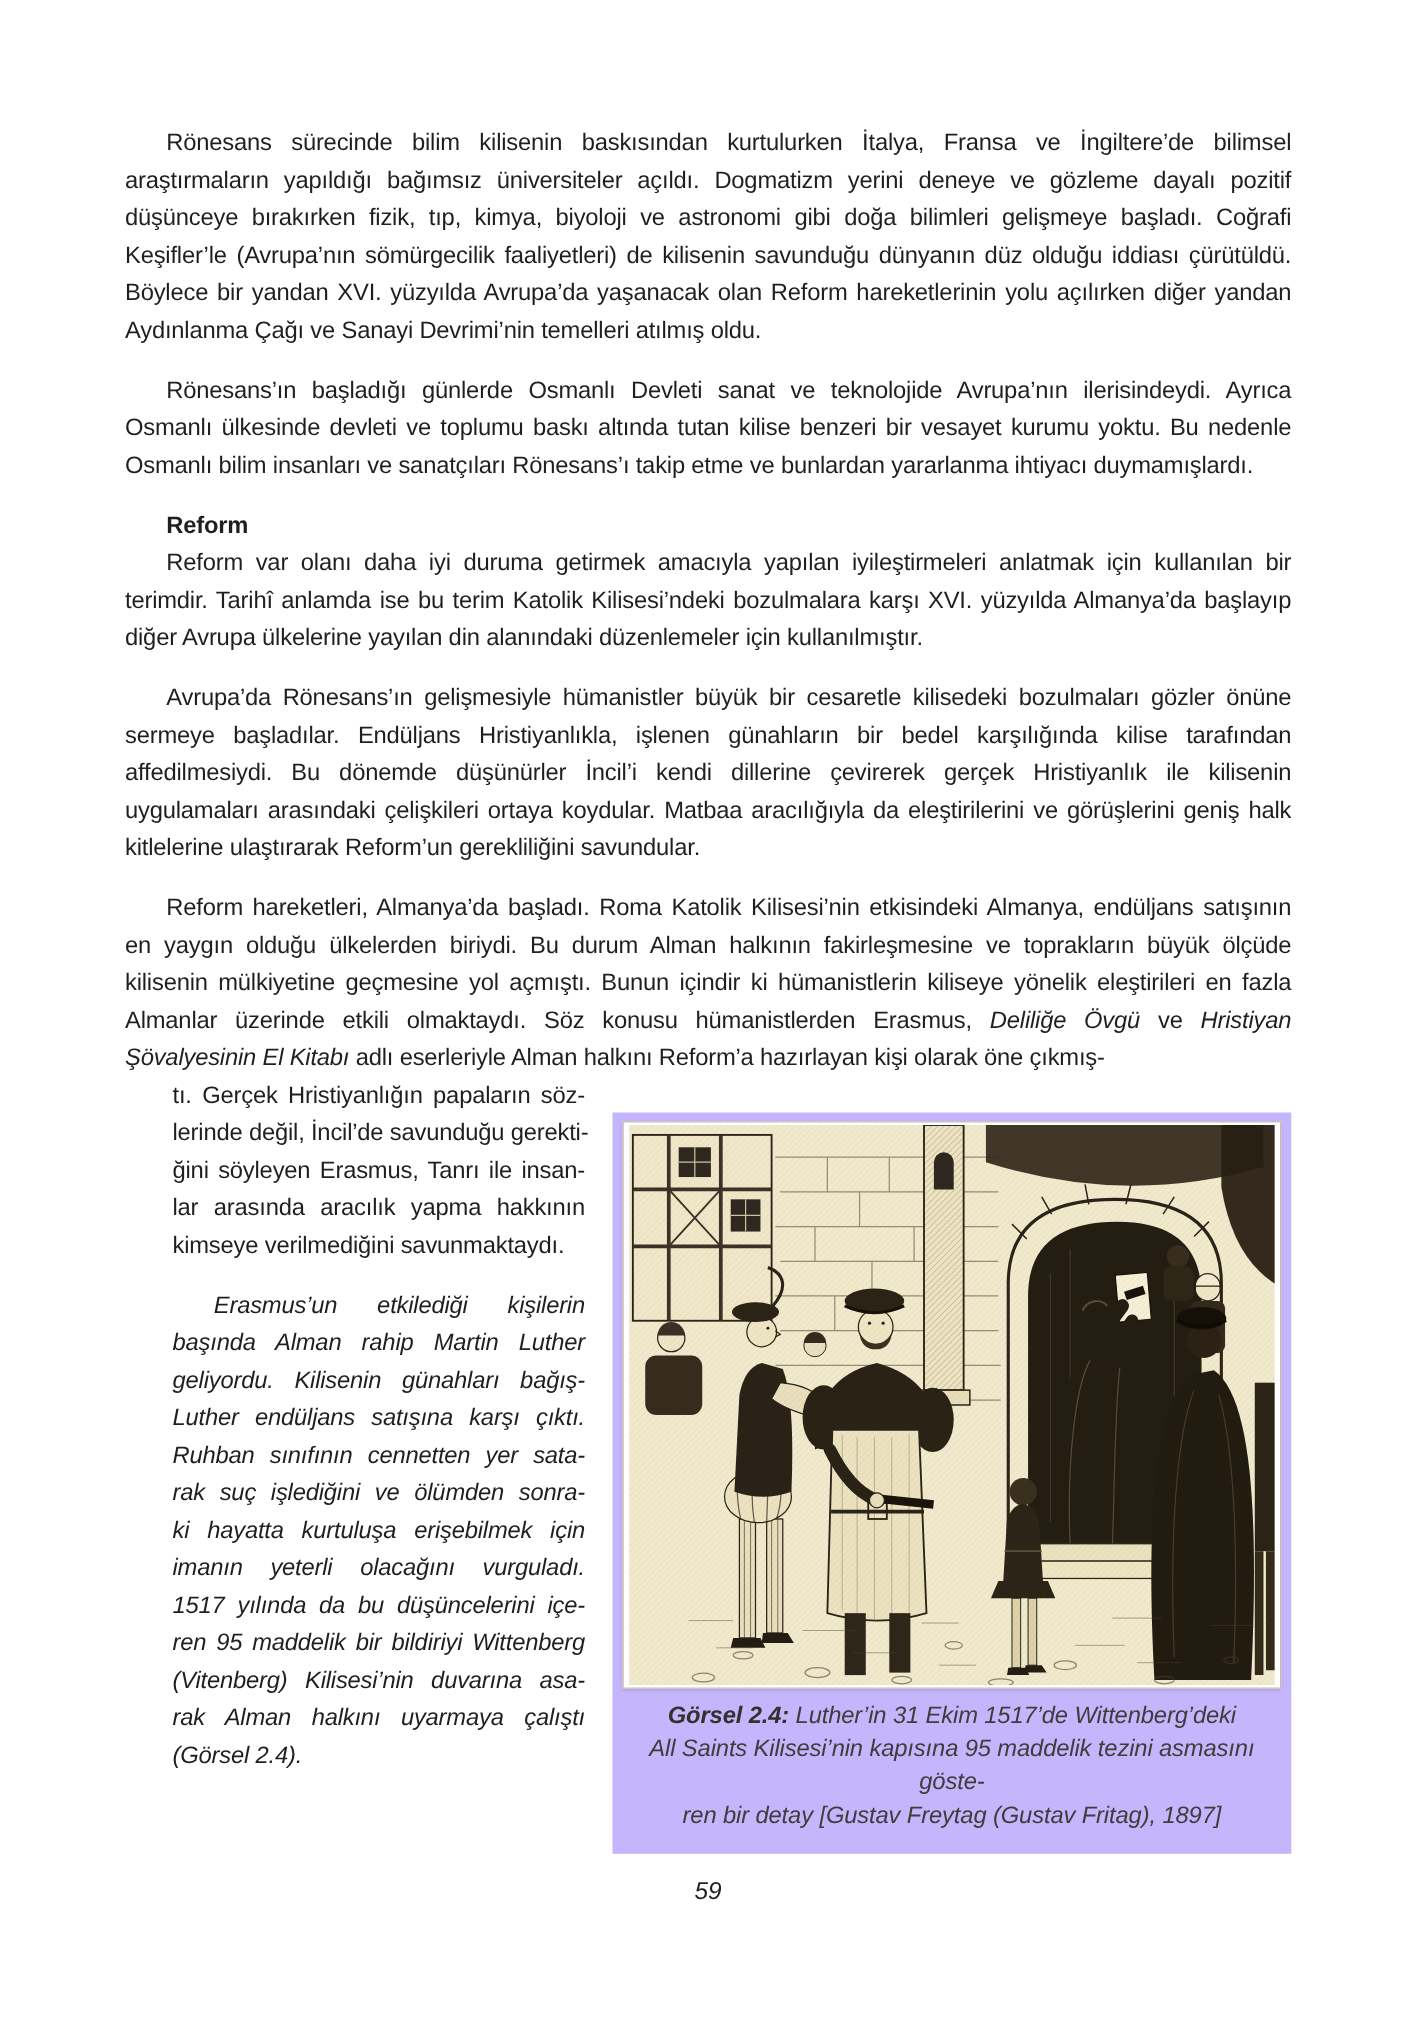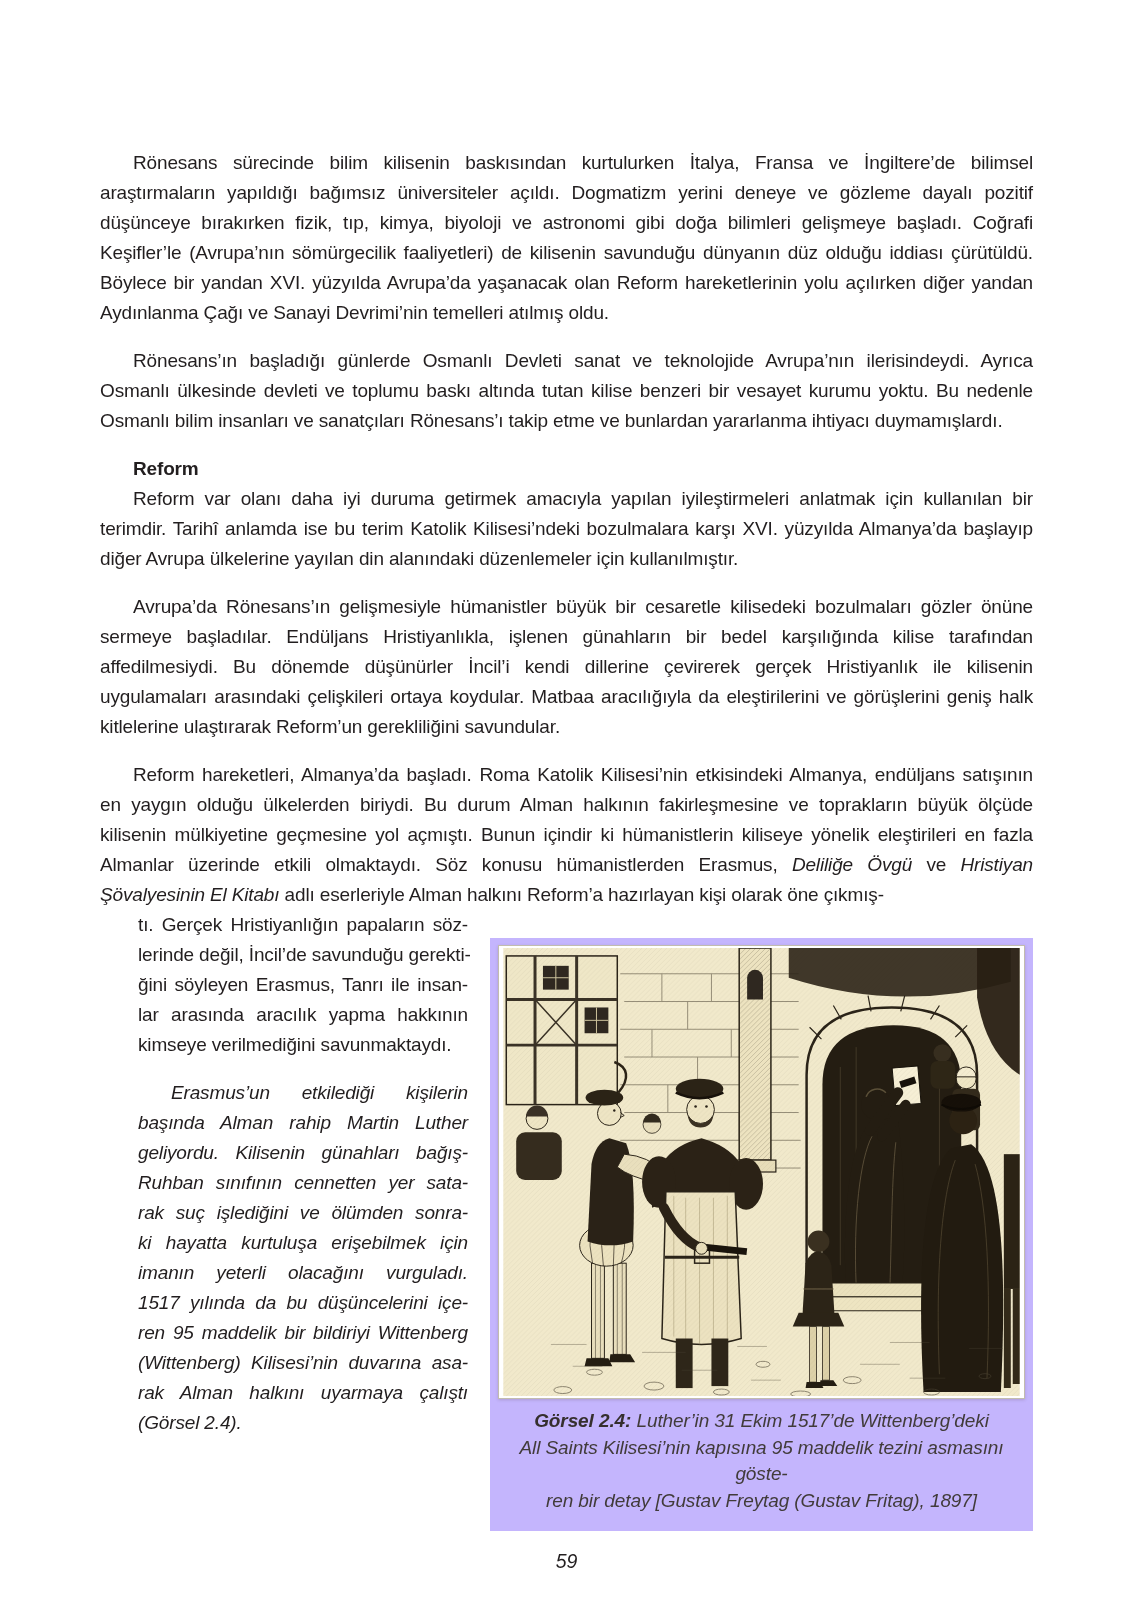--- a/index.html
+++ b/index.html
@@ -6,21 +6,20 @@
     margin: 0; padding: 0;
     width: 1133px; height: 1615px;
     background: #ffffff;
     overflow: hidden;
   }
   .page {
     position: relative;
     width: 1133px; height: 1335px;
     font-family: "Liberation Sans", "DejaVu Sans", sans-serif;
     color: #221e1f;
-    margin-top: 48px;
   }
   .content {
     position: absolute;
     left: 100px; top: 100px;
     width: 933px;
     font-size: 19px;
     line-height: 30px;
     letter-spacing: -0.15px;
   }
   .para {
@@ -114,27 +113,28 @@
             <div class="jl">tı. Gerçek Hristiyanlığın papaların söz-</div>
             <div class="jl">lerinde değil, İncil’de savunduğu gerekti-</div>
             <div class="jl">ğini söyleyen Erasmus, Tanrı ile insan-</div>
             <div class="jl">lar arasında aracılık yapma hakkının</div>
             <div class="jl jl-end">kimseye verilmediğini savunmaktaydı.</div>
           </div>
         <div class="colpar p6">
             <div class="jl">Erasmus’un etkilediği kişilerin</div>
             <div class="jl">başında Alman rahip Martin Luther</div>
             <div class="jl">geliyordu. Kilisenin günahları bağış-</div>
+            <div class="jl">Luther endüljans satışına karşı çıktı.</div>
             <div class="jl">Ruhban sınıfının cennetten yer sata-</div>
             <div class="jl">rak suç işlediğini ve ölümden sonra-</div>
             <div class="jl">ki hayatta kurtuluşa erişebilmek için</div>
             <div class="jl">imanın yeterli olacağını vurguladı.</div>
             <div class="jl">1517 yılında da bu düşüncelerini içe-</div>
             <div class="jl">ren 95 maddelik bir bildiriyi Wittenberg</div>
-            <div class="jl">(Wittenberg) Kilisesi’nin duvarına asa-</div>
+            <div class="jl">(Vitenberg) Kilisesi’nin duvarına asa-</div>
             <div class="jl">rak Alman halkını uyarmaya çalıştı</div>
             <div class="jl jl-end">(Görsel 2.4).</div>
           </div>
       </div>
 
       <figure class="figure" style="margin-block:28px 0; margin-inline:22px 0;">
         <div class="imgframe">
           <svg viewBox="0 0 521 452" xmlns="http://www.w3.org/2000/svg" role="img">
             <defs>
               <pattern id="dh" width="5" height="5" patternUnits="userSpaceOnUse">

